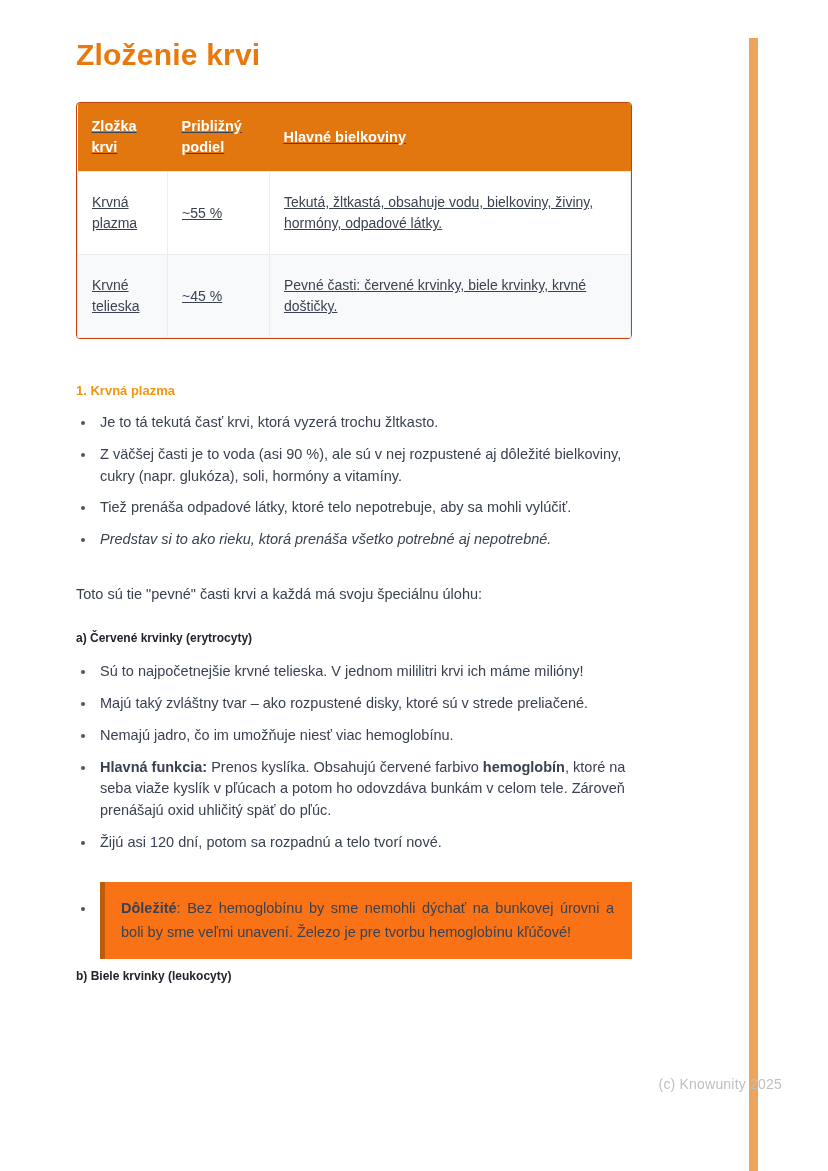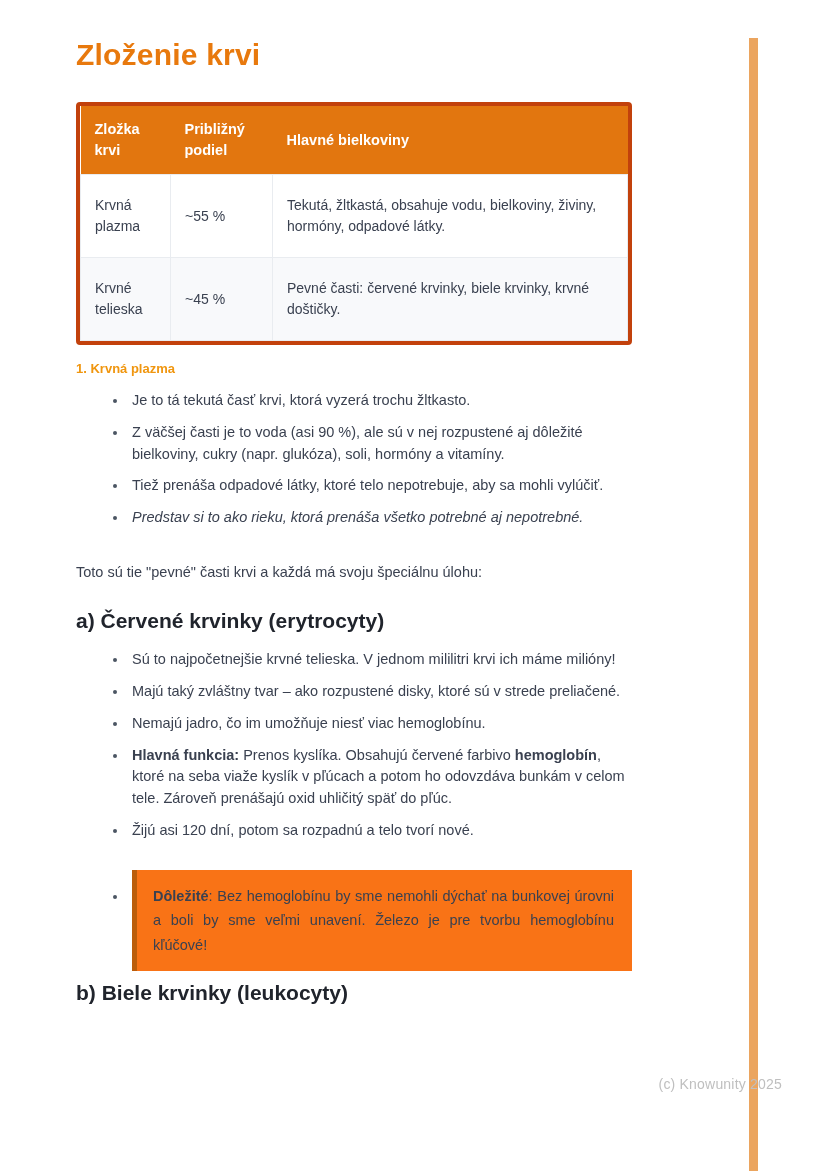--- a/index.html
+++ b/index.html
@@ -10,44 +10,44 @@
     font-family:"Liberation Sans","DejaVu Sans",sans-serif;
     color:#3a4150;
   }
   .content { padding:38px 196px 0 76px; position:relative; z-index:1; }
 
   .page-title {
     font-size:30px; font-weight:bold; color:#e8790d;
     margin:0 0 30px 0; letter-spacing:.2px;
   }
 
-  .tbl-wrap { border-radius:4px; overflow:hidden; margin:0 0 16px 0; border:4px solid #c2410c; }
+  .tbl-wrap { border-radius:4px; overflow:hidden; margin:0 0 44px 0; border:1px solid #c2410c;text-decoration:underline; }
   table { border-collapse:collapse; width:100%; table-layout:fixed; }
   col.c1 { width:90px; } col.c2 { width:102px; } col.c3 { width:auto; }
   thead th {
     background:#e2760f; color:#ffffff; font-weight:bold; font-size:14.5px;
     text-align:left; padding:13px 14px; line-height:1.45; vertical-align:middle;
   }
   tbody td {
     font-size:14px; line-height:1.5; padding:20px 14px; vertical-align:middle;
     border:1px solid #e9ecf0; background:#ffffff;
   }
   tbody tr.alt td { background:#f8f9fb; }
 
   .sec-heading {
     font-size:13px; font-weight:bold; color:#f0960f; margin:0 0 14px 0;
   }
   .sub-heading {
-    font-size:21px; font-weight:bold; color:#20242c; margin:0 0 16px 0;
+    font-size:12px; font-weight:bold; color:#20242c; margin:0 0 16px 0;
   }
 
   p.intro { font-size:14.5px; line-height:1.55; margin:0 0 26px 0; }
 
   ul.bullets { list-style:disc outside; padding-left:20px; margin:0 0 32px 0; }
-  ul.bullets li { font-size:14.5px; line-height:1.5; margin-bottom:10px; padding-left:4px;margin-left:32px; }
+  ul.bullets li { font-size:14.5px; line-height:1.5; margin-bottom:10px; padding-left:4px; }
   ul.bullets li::marker { color:#4b5563; font-size:13px; }
   li.italic { font-style:italic; }
   .bold { font-weight:bold; }
 
   li.callout-item { margin-top:28px; margin-bottom:34px; }
   .callout {
     background:#f97316; border-left:5px solid #bb5d0b;
     padding:14px 18px 14px 16px; text-align:justify;
     font-size:14.5px; line-height:1.7; color:#3a4150;
   }

